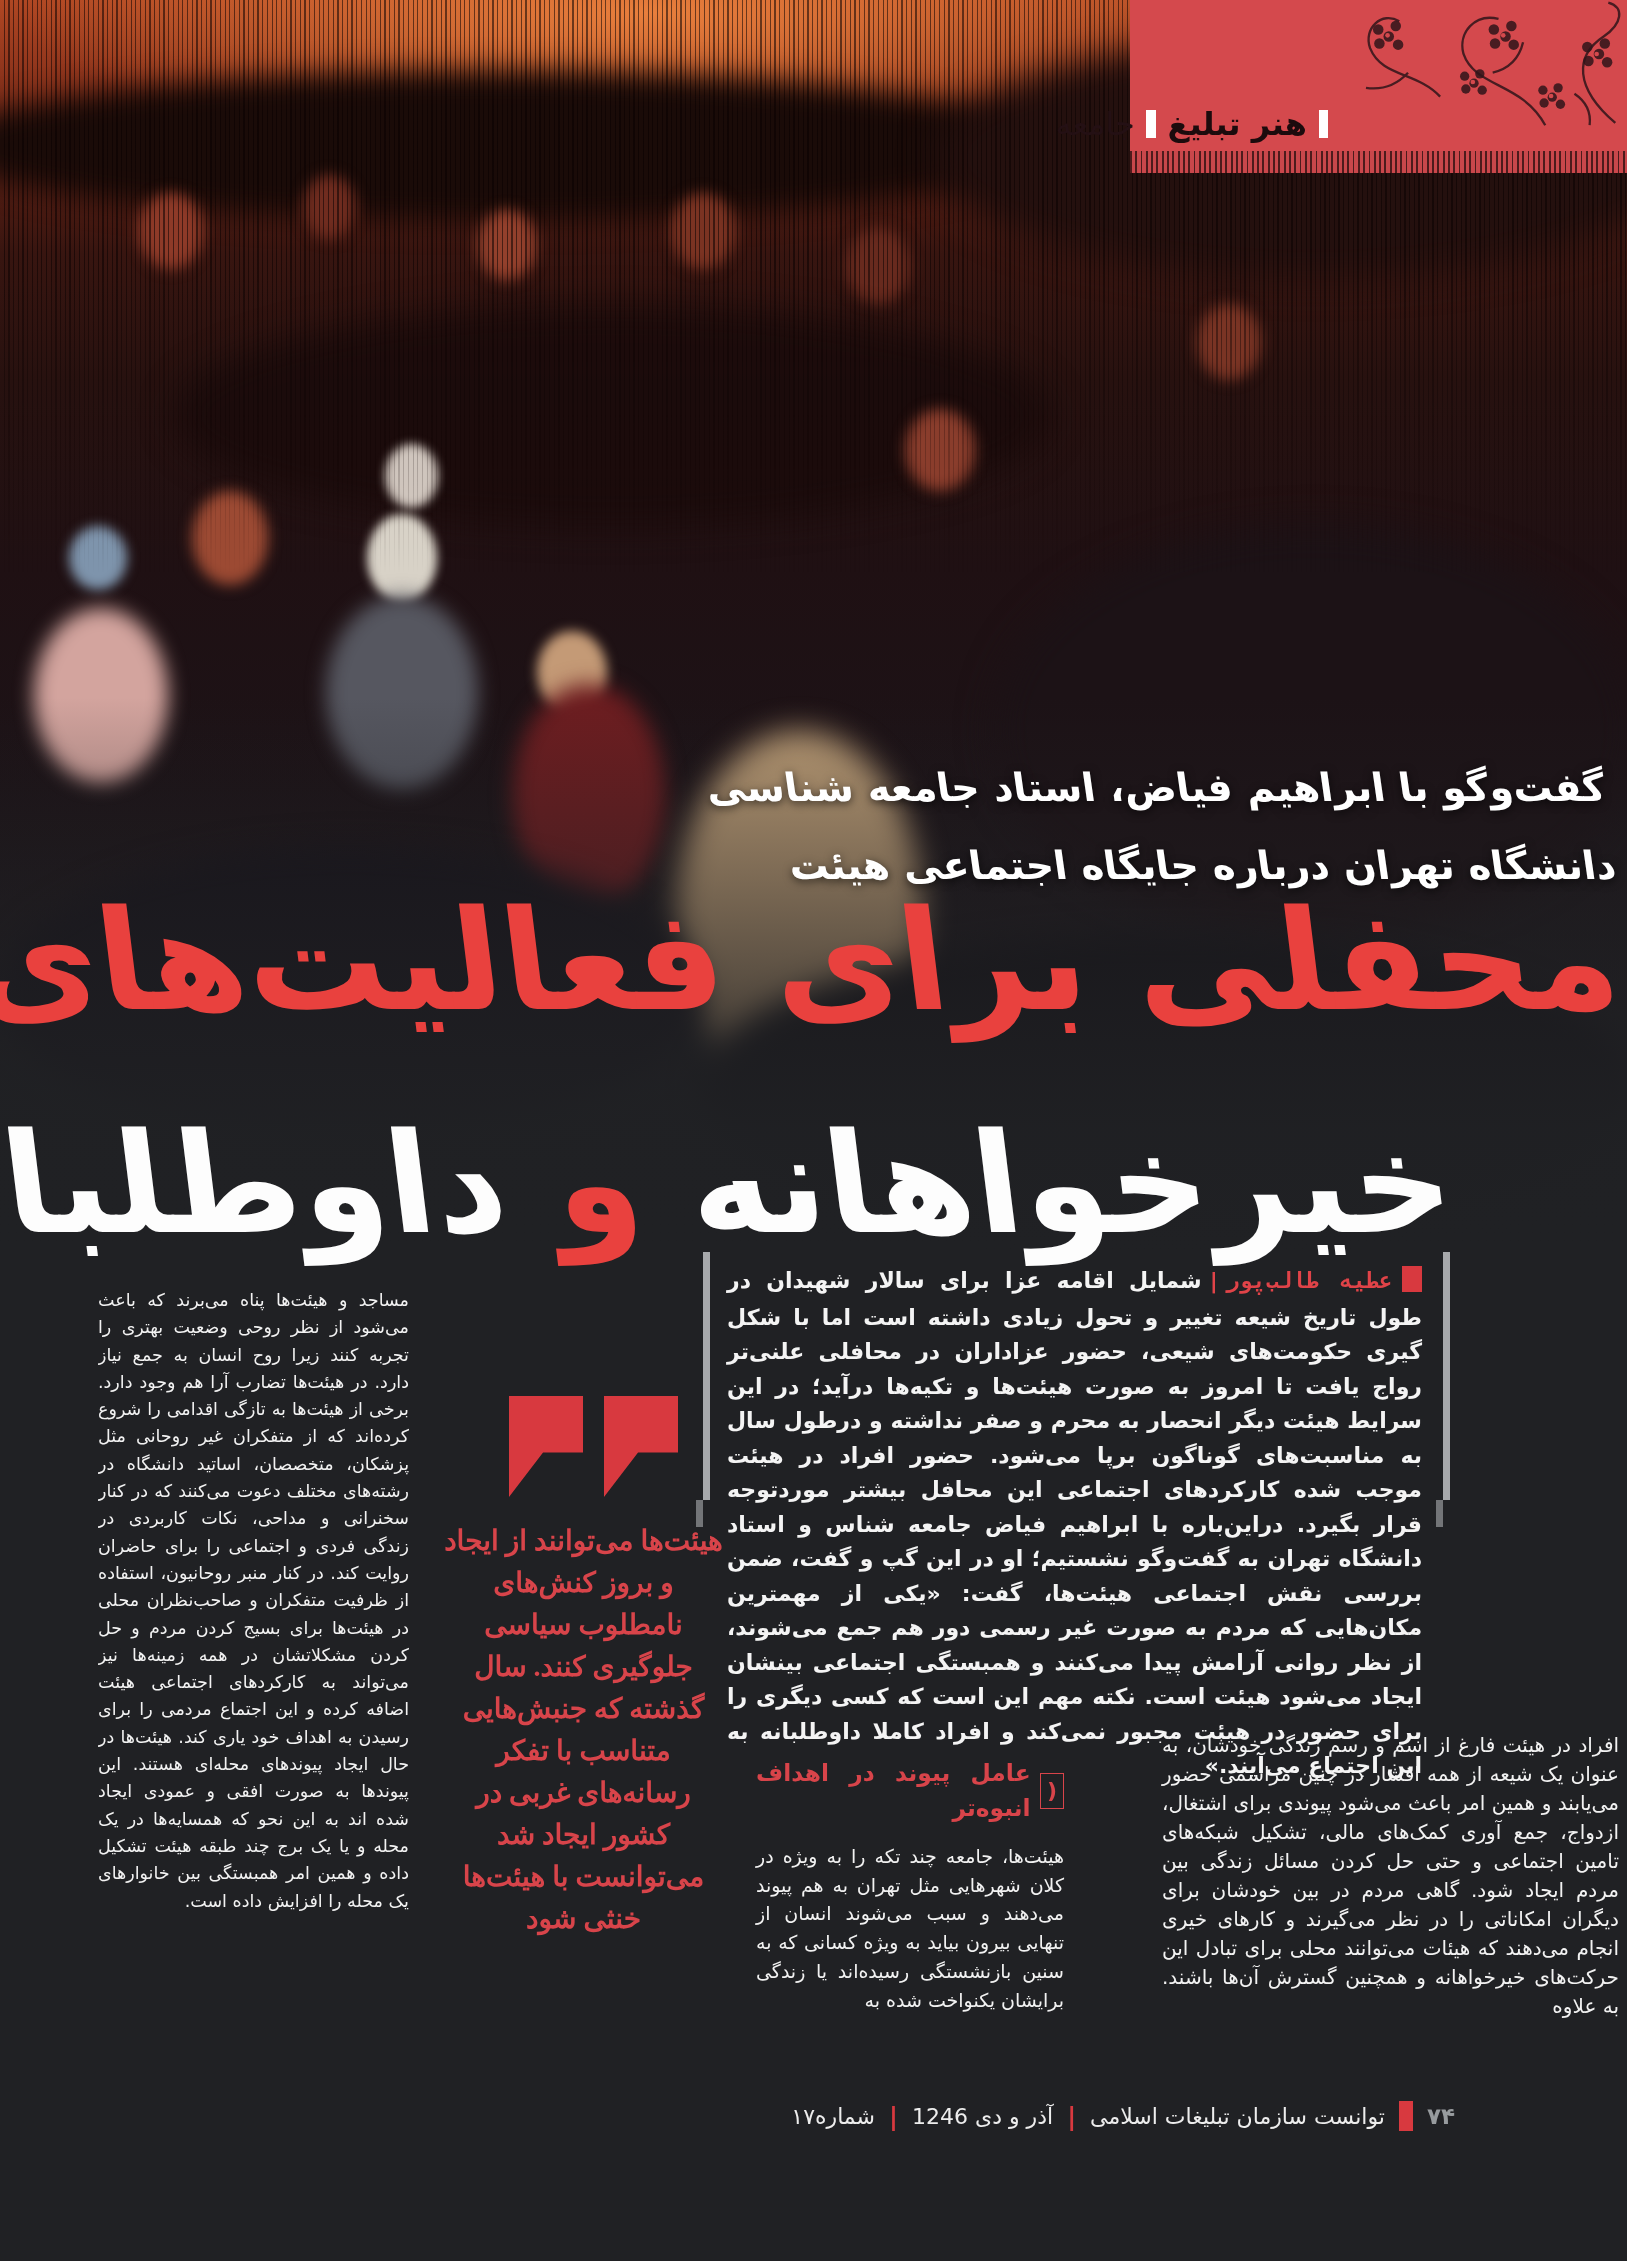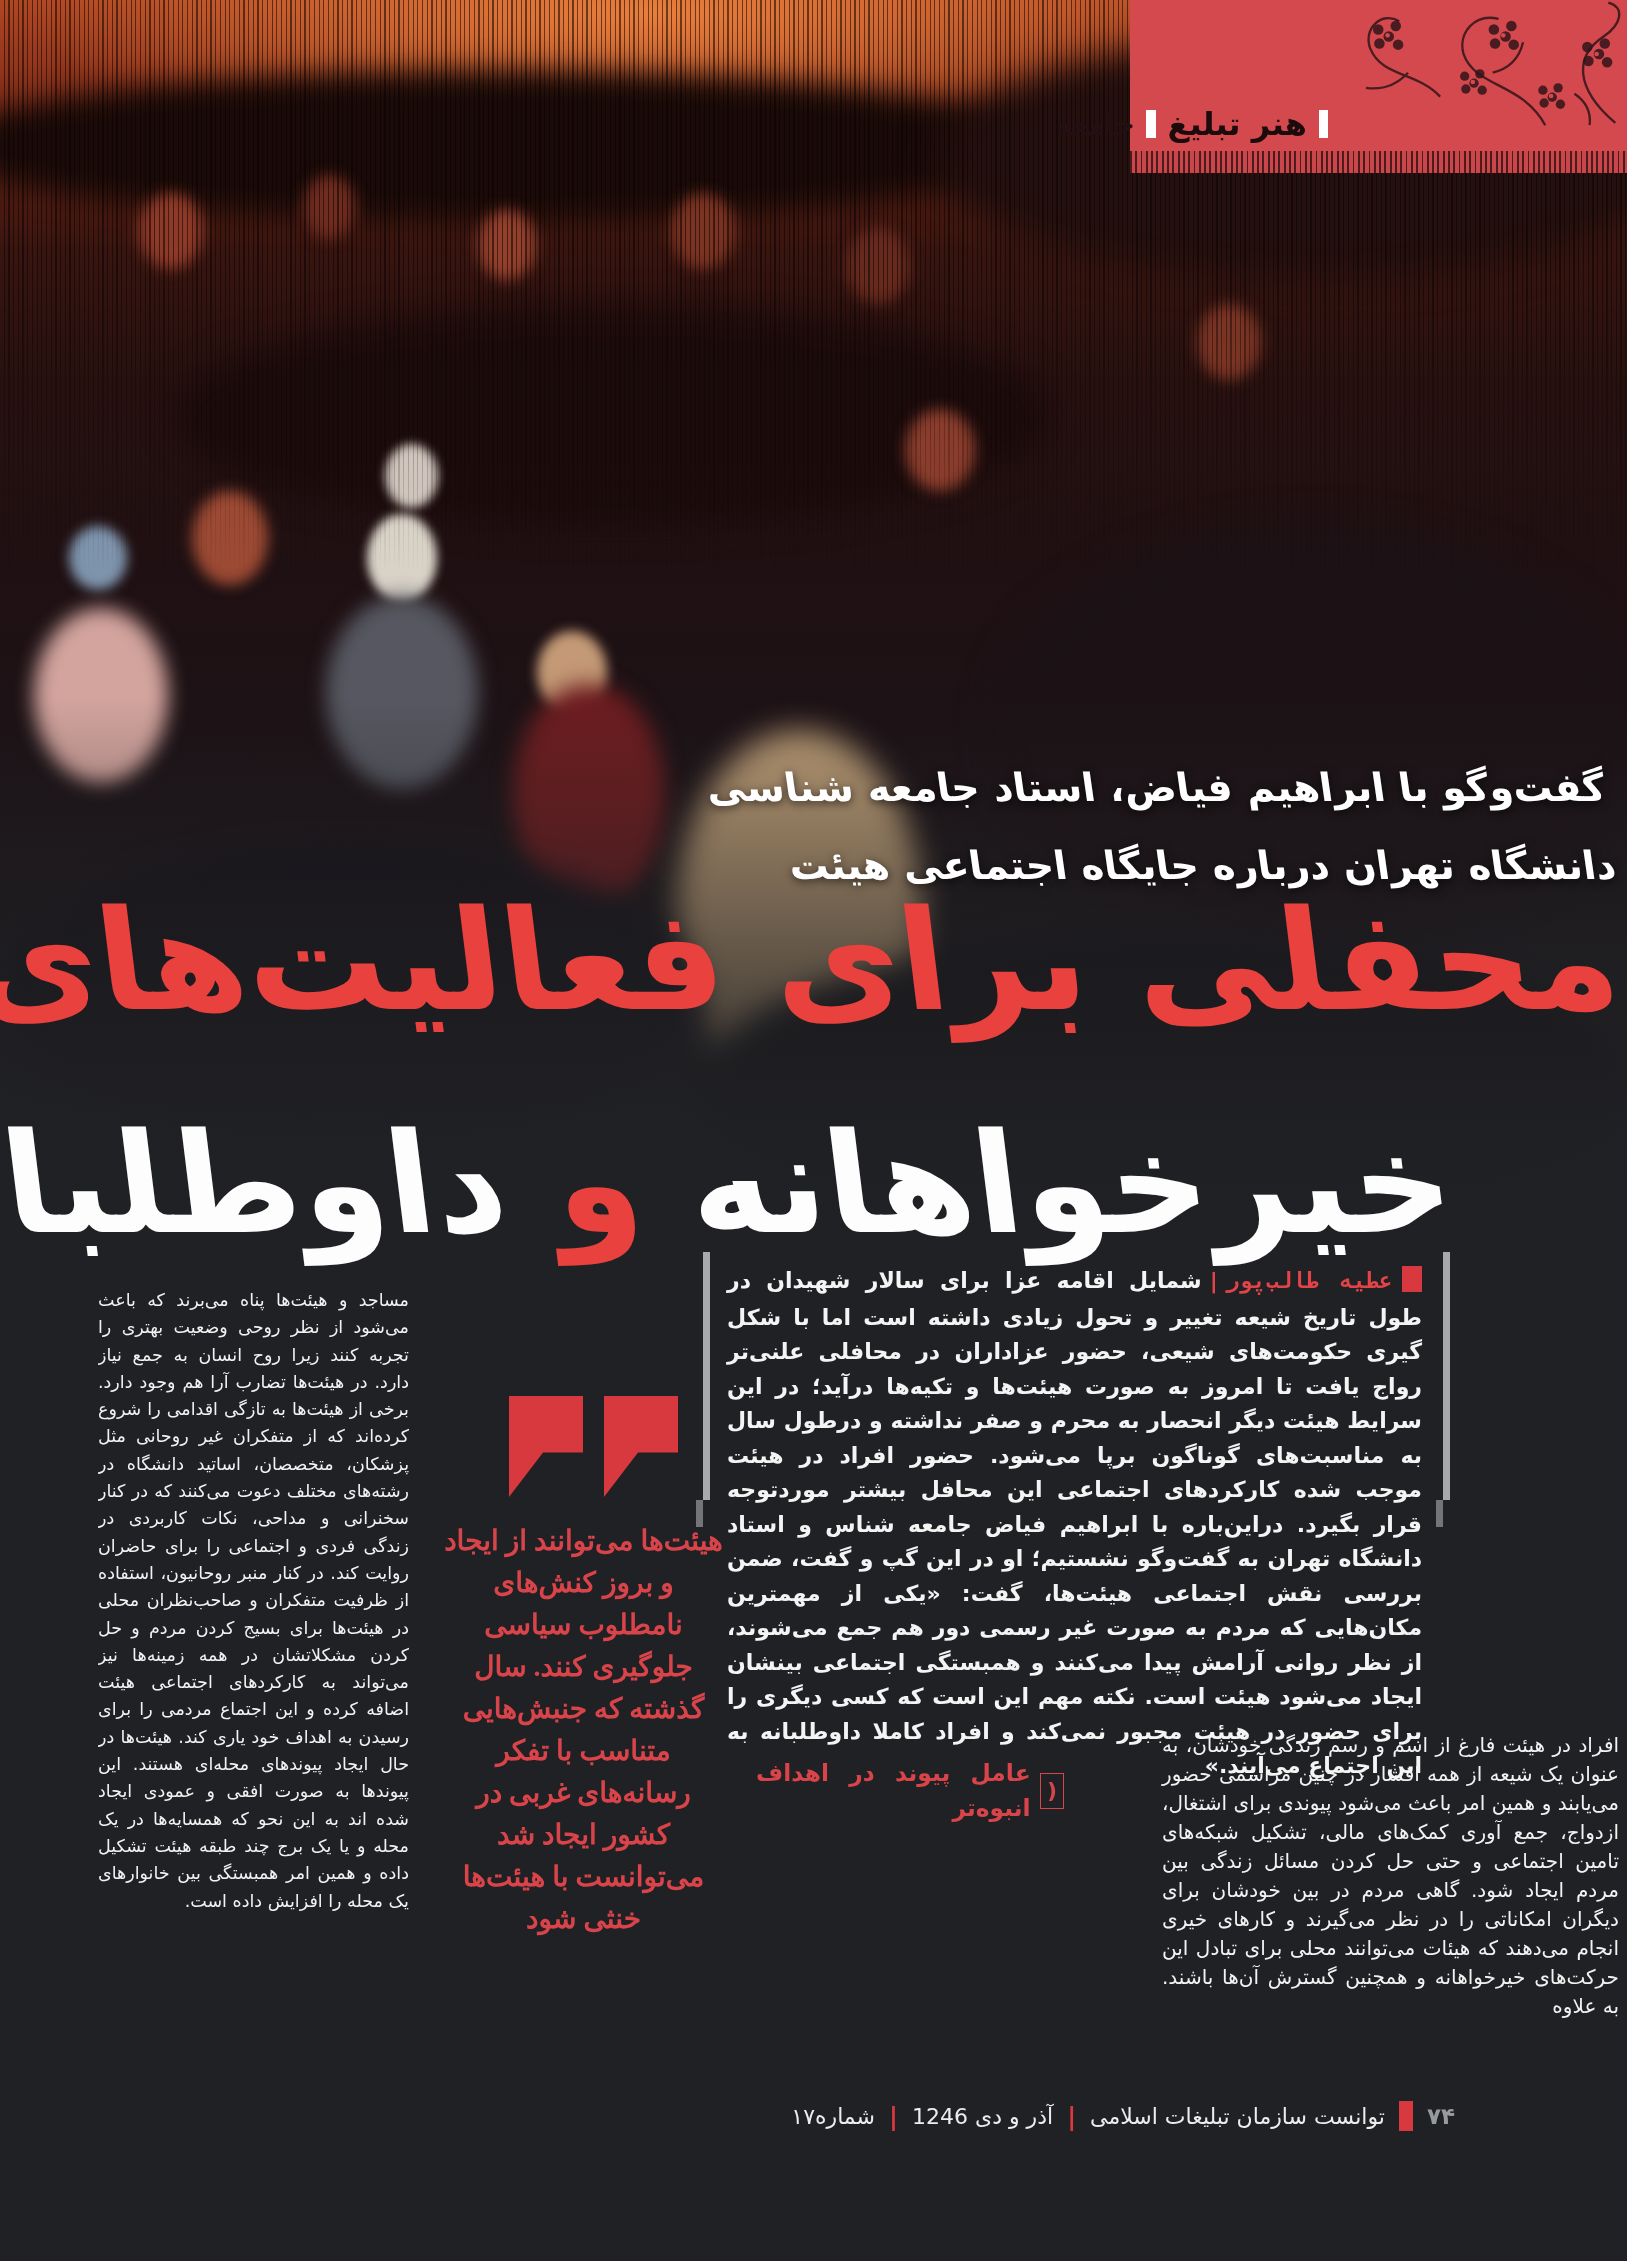--- a/index.html
+++ b/index.html
@@ -180,20 +180,21 @@
   </div>
   <div class="pullquote">هیئت‌ها می‌توانند از ایجاد و بروز کنش‌های نامطلوب سیاسی جلوگیری کنند. سال گذشته که جنبش‌هایی متناسب با تفکر رسانه‌های غربی در کشور ایجاد شد می‌توانست با هیئت‌ها خنثی شود</div>
 
   <div class="col col-left">مساجد و هیئت‌ها پناه می‌برند که باعث می‌شود از نظر روحی وضعیت بهتری را تجربه کنند زیرا روح انسان به جمع نیاز دارد. در هیئت‌ها تضارب آرا هم وجود دارد. برخی از هیئت‌ها به تازگی اقدامی را شروع کرده‌اند که از متفکران غیر روحانی مثل پزشکان، متخصصان، اساتید دانشگاه در رشته‌های مختلف دعوت می‌کنند که در کنار سخنرانی و مداحی، نکات کاربردی در زندگی فردی و اجتماعی را برای حاضران روایت کند. در کنار منبر روحانیون، استفاده از ظرفیت متفکران و صاحب‌نظران محلی در هیئت‌ها برای بسیج کردن مردم و حل کردن مشکلاتشان در همه زمینه‌ها نیز می‌تواند به کارکردهای اجتماعی هیئت اضافه کرده و این اجتماع مردمی را برای رسیدن به اهداف خود یاری کند. هیئت‌ها در حال ایجاد پیوندهای محله‌ای هستند. این پیوندها به صورت افقی و عمودی ایجاد شده اند به این نحو که همسایه‌ها در یک محله و یا یک برج چند طبقه هیئت تشکیل داده و همین امر همبستگی بین خانوارهای یک محله را افزایش داده است.</div>
 
   <div class="col col-mid">
     <div class="subhead">
       <span class="subhead-box">(</span>
       <span>عامل پیوند در اهداف انبوه‌تر</span>
     </div>
+    <p>هیئت‌ها، جامعه چند تکه را به ویژه در کلان شهرهایی مثل تهران به هم پیوند می‌دهند و سبب می‌شوند انسان از تنهایی بیرون بیاید به ویژه کسانی که به سنین بازنشستگی رسیده‌اند یا زندگی برایشان یکنواخت شده به</p>
   </div>
 
   <div class="col col-right">افراد در هیئت فارغ از اسم و رسم زندگی خودشان، به عنوان یک شیعه از همه اقشار در چنین مراسمی حضور می‌یابند و همین امر باعث می‌شود پیوندی برای اشتغال، ازدواج، جمع آوری کمک‌های مالی، تشکیل شبکه‌های تامین اجتماعی و حتی حل کردن مسائل زندگی بین مردم ایجاد شود. گاهی مردم در بین خودشان برای دیگران امکاناتی را در نظر می‌گیرند و کارهای خیری انجام می‌دهند که هیئات می‌توانند محلی برای تبادل این حرکت‌های خیرخواهانه و همچنین گسترش آن‌ها باشند. به علاوه</div>
 
   <div class="footer">
     <span class="footer-num">۷۴</span>
     <span class="footer-badge"></span>
     <span>توانست سازمان تبلیغات اسلامی</span>
     <span class="footer-sep">|</span>
     <span>آذر و دی 1246</span>

